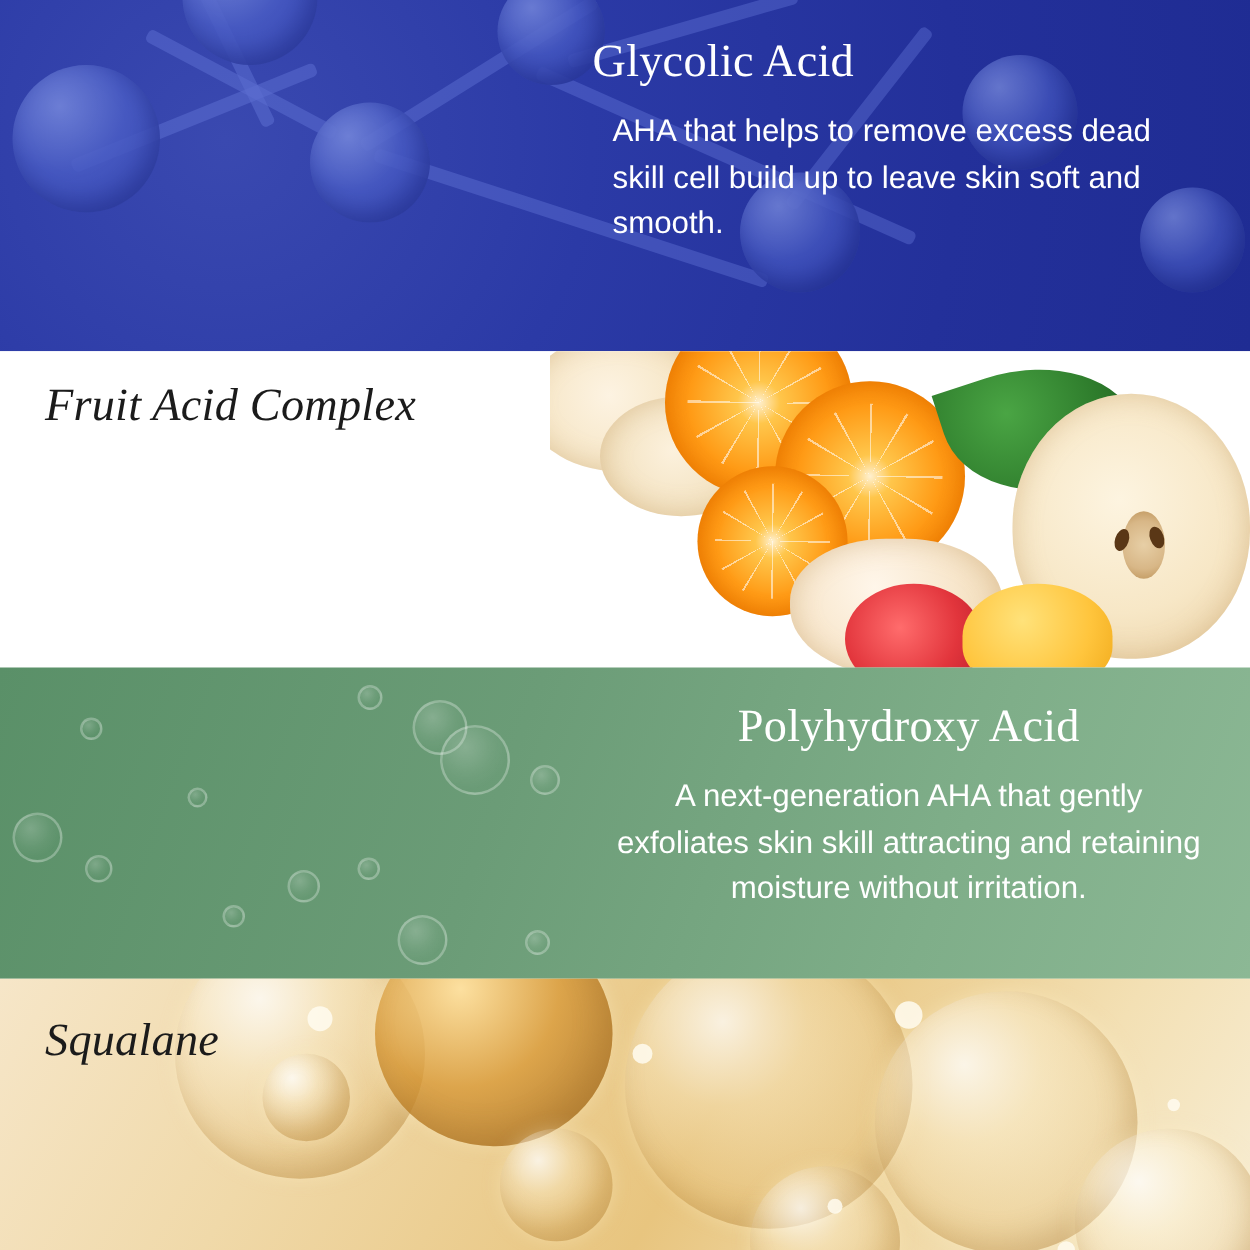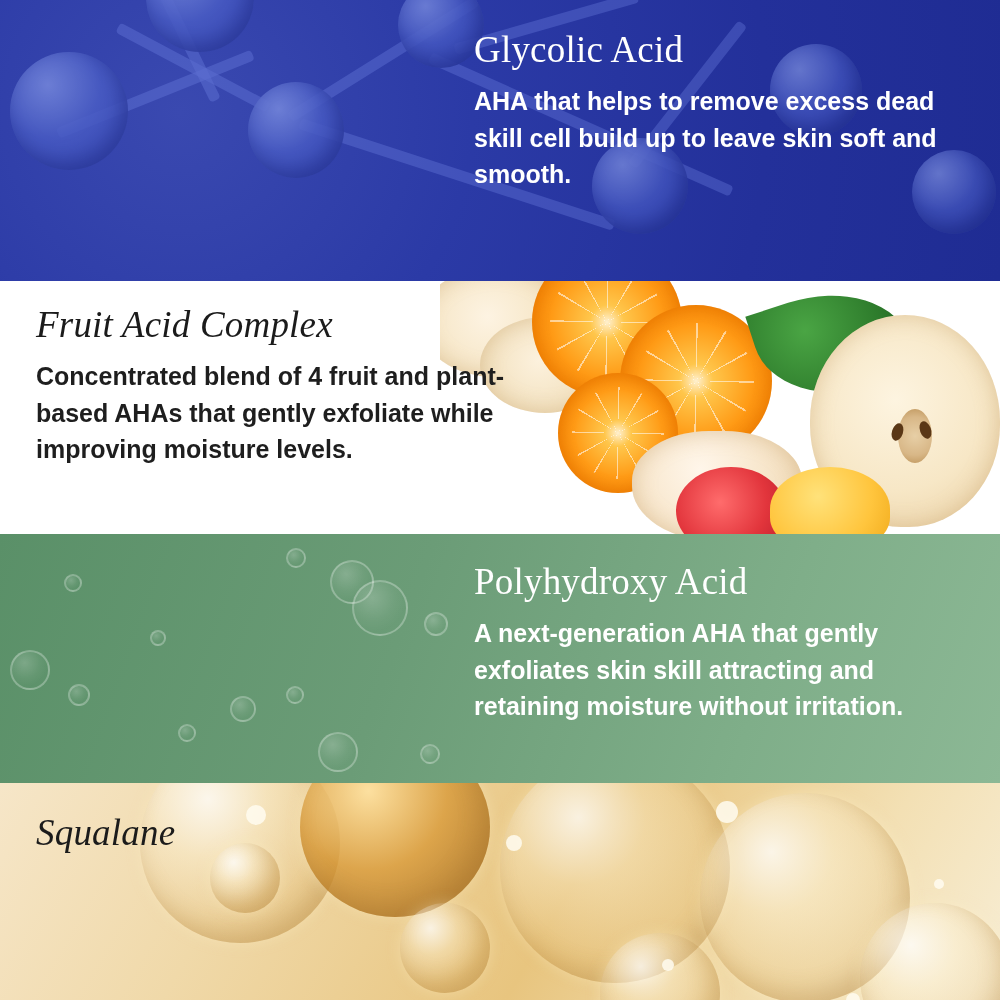--- a/index.html
+++ b/index.html
@@ -172,22 +172,22 @@
   .heading-dark  { color: #1b1b1b; font-style: italic; }
   .h-glycolic { font-size: 37px; }
   .h-fruit    { font-size: 37px; }
   .h-poly     { font-size: 37px; }
   .h-squalane { font-size: 37px; }
 
   .body-copy {
     font-family: "Liberation Sans", sans-serif;
     font-size: 25px;
     line-height: 1.46;
-    margin: 0;
-    font-weight: 700;
+    margin: 16px;
+    font-weight: 400;
   }
   .copy-light { color: #ffffff; }
   .copy-dark  { color: #1e1e1e; }
 </style>
 </head>
 <body>
 
 <div class="infographic">
 
   <section class="panel panel-glycolic">
@@ -233,42 +233,41 @@
       <div class="apple-seed" style="left:452px; top:142px;"></div>
       <div class="apple-seed" style="left:480px; top:140px; transform:rotate(-20deg);"></div>
 
       <div class="apple-half" style="left:192px; top:150px; width:170px; height:110px; border-radius:50% 50% 55% 55%; background:radial-gradient(circle at 40% 35%, #fff6ea 0%, #f8e7cd 50%, #edd5ae 100%);"></div>
       <div class="apple-red" style="left:236px; top:186px; width:110px; height:88px;"></div>
       <div class="yellow-wedge" style="left:330px; top:186px; width:120px; height:84px;"></div>
     </div>
 
     <div class="text-block tb-left" style="top:22px;">
       <h2 class="heading heading-dark h-fruit">Fruit Acid Complex</h2>
-      <p class="body-copy copy-dark">Concentrated blend of 4 fruit and plant-based AHAs that gently exfoliate while improving moisture levels.</p>
     </div>
   </section>
 
   <section class="panel panel-poly">
     <div class="mol-bg" style="opacity:1;">
       <div class="gbubble" style="left:10px;  top:116px; width:36px; height:36px;"></div>
       <div class="gbubble" style="left:68px;  top:150px; width:18px; height:18px;"></div>
       <div class="gbubble" style="left:178px; top:190px; width:14px; height:14px;"></div>
       <div class="gbubble" style="left:230px; top:162px; width:22px; height:22px;"></div>
       <div class="gbubble" style="left:286px; top:14px;  width:16px; height:16px;"></div>
       <div class="gbubble" style="left:330px; top:26px;  width:40px; height:40px;"></div>
       <div class="gbubble" style="left:352px; top:46px;  width:52px; height:52px;"></div>
       <div class="gbubble" style="left:424px; top:78px;  width:20px; height:20px;"></div>
       <div class="gbubble" style="left:286px; top:152px; width:14px; height:14px;"></div>
       <div class="gbubble" style="left:318px; top:198px; width:36px; height:36px;"></div>
       <div class="gbubble" style="left:150px; top:96px;  width:12px; height:12px;"></div>
       <div class="gbubble" style="left:64px;  top:40px;  width:14px; height:14px;"></div>
       <div class="gbubble" style="left:420px; top:210px; width:16px; height:16px;"></div>
     </div>
 
-    <div class="text-block tb-right" style="top:26px;">
+    <div class="text-block tb-right" style="top:26px;text-align:center;">
       <h2 class="heading heading-light h-poly">Polyhydroxy Acid</h2>
       <p class="body-copy copy-light">A next-generation AHA that gently exfoliates skin skill attracting and retaining moisture without irritation.</p>
     </div>
   </section>
 
   <section class="panel panel-squalane">
     <div class="mol-bg" style="opacity:1;">
       <div class="oil-bubble" style="left:140px; top:-40px; width:200px; height:200px;"></div>
       <div class="oil-bubble dark" style="left:300px; top:-46px; width:190px; height:180px;"></div>
       <div class="oil-bubble" style="left:500px; top:-30px; width:230px; height:230px;"></div>

